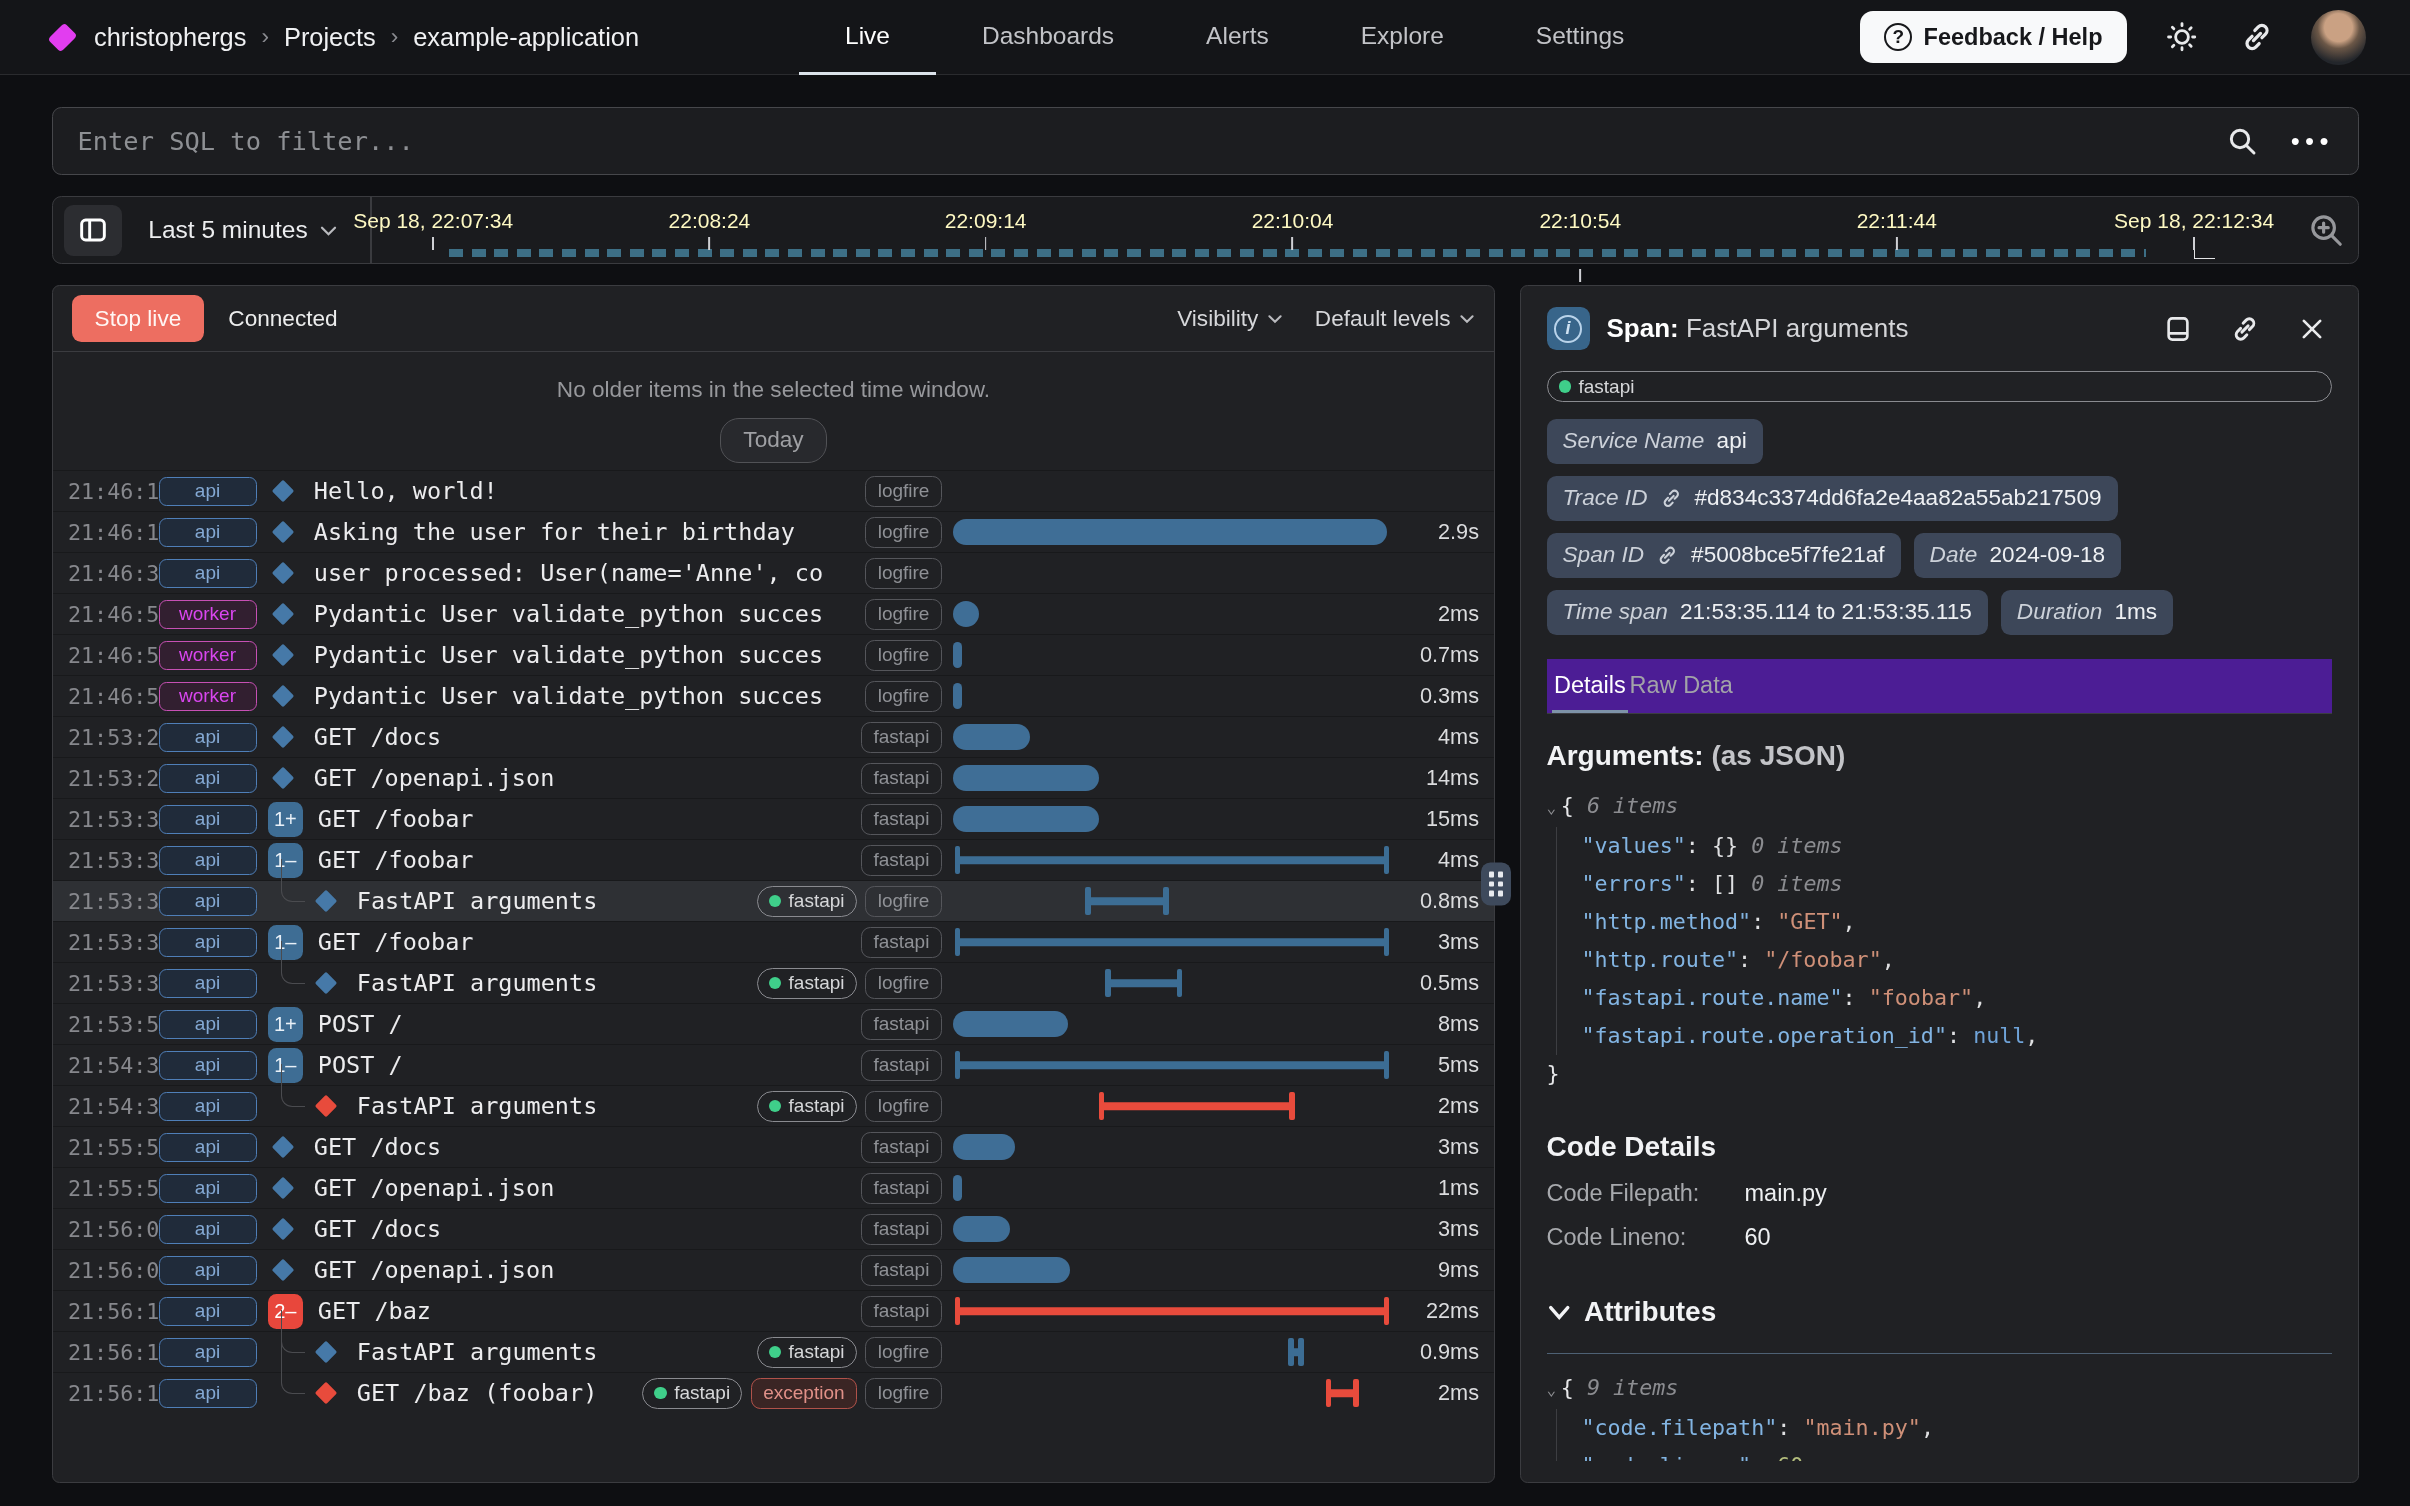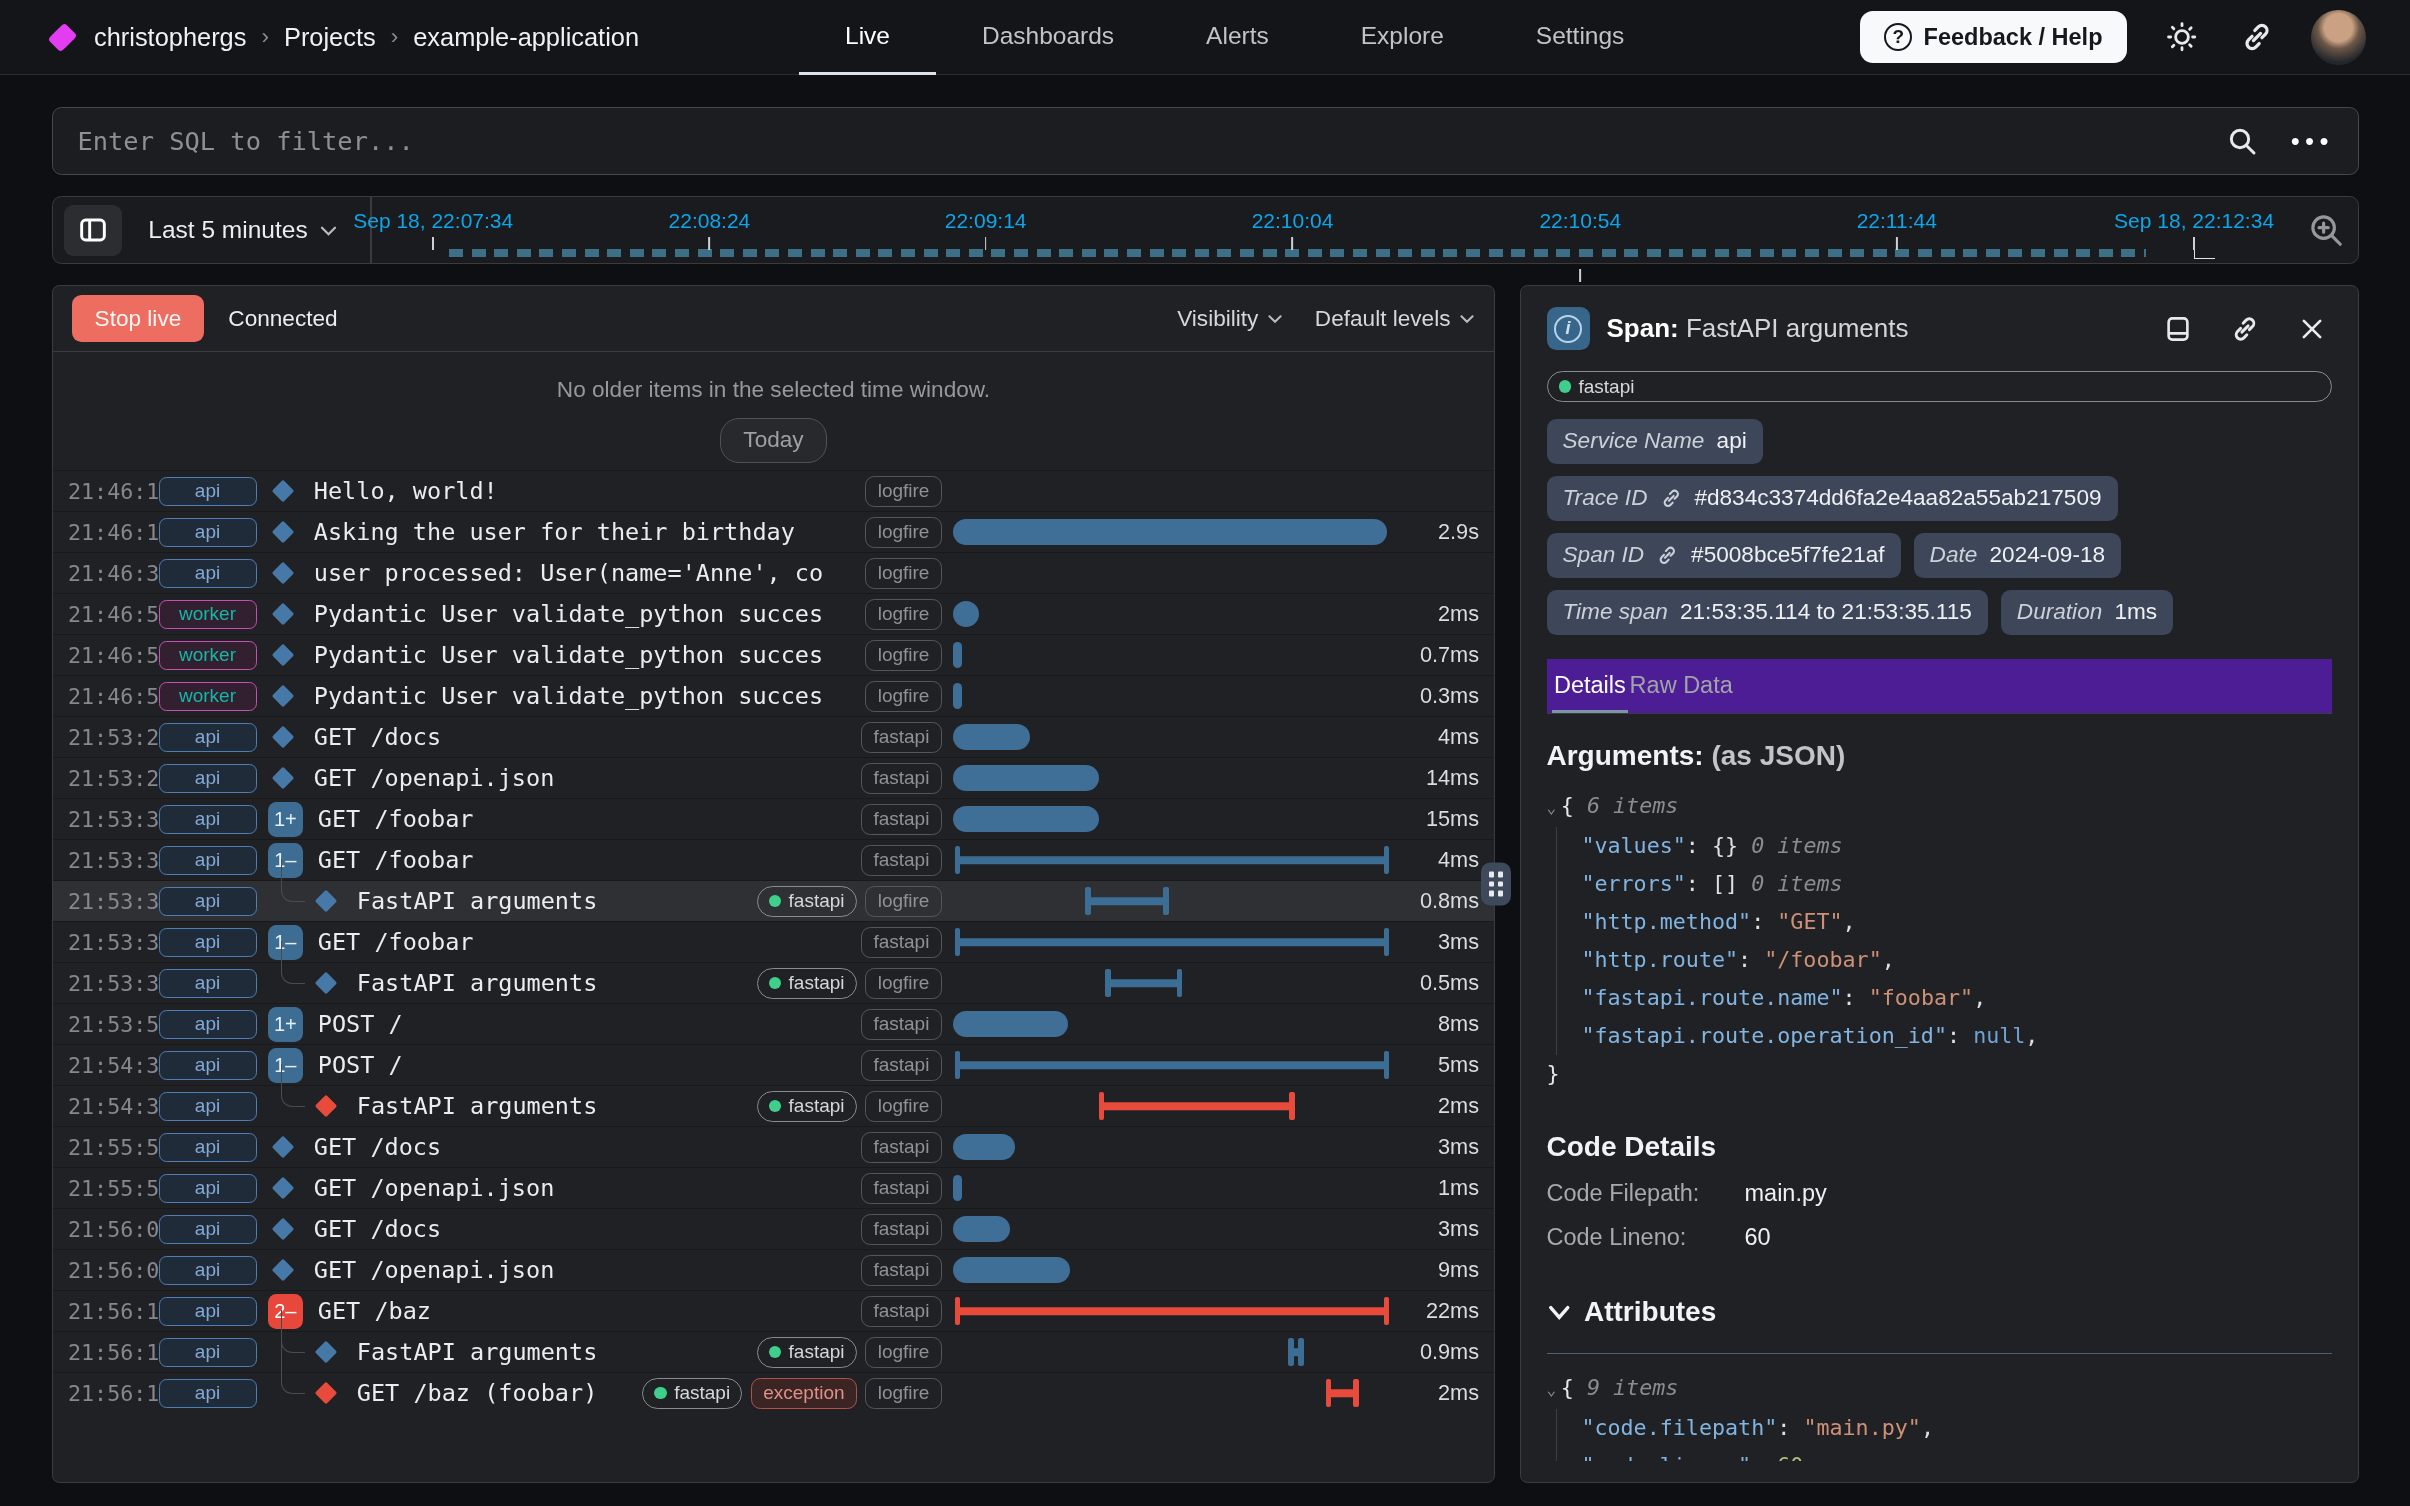--- a/index.html
+++ b/index.html
@@ -30,21 +30,21 @@
   .ellipsis { font-size:16px; letter-spacing:4.7px; cursor:pointer; color:#fff; }
 
   
   .time-bar { margin:21px 52px 0; height:68px; background:#1a1b1e; border:1.9px solid #3a3b3f; border-radius:9.4px; display:flex; align-items:center; padding:0 13px 0 11.3px; }
   .panel-toggle { width:58px; height:51px; background:#2c2d31; border-radius:9.4px; display:flex; align-items:center; justify-content:center; color:#fff; cursor:pointer; }
   .range-select { display:flex; align-items:center; gap:11.3px; font-size:24.5px; color:#ecedef; margin:0 32px 0 26px; cursor:pointer; }
   .chev { color:#b9babe; }
   .vdivider { width:1.9px; height:68px; background:#3a3b3f; }
   .timeline { flex:1; position:relative; height:68px; }
   .tick-group { position:absolute; top:13px; transform:translateX(-50%); display:flex; flex-direction:column; align-items:center; }
-  .tick-label { font-size:21px; color:#0ea5e9; white-space:nowrap; }
+  .tick-label { font-size:21px; color:#fef9c3; white-space:nowrap; }
   .tick-line { width:1.9px; height:13px; background:#cfd0d4; margin-top:3.8px; }
   .dash-strip { position:absolute; bottom:6.6px; left:4%; right:7.5%; height:8.5px;
     background:repeating-linear-gradient(90deg,#3d6f86 0 14px, transparent 14px 22.6px); }
   .end-bracket { position:absolute; bottom:4.7px; left:95%; width:21px; height:21px; border-left:1.9px solid #e3e4e6; border-bottom:1.9px solid #e3e4e6; }
   .zoom-btn { color:#96979b; margin-left:17px; cursor:pointer; display:flex; align-items:center; }
 
   
   .main { margin:21px 52px 8px; display:flex; gap:24.5px; height:1198px; position:relative; }
   .panel { background:#202124; border:1.9px solid #3b3c40; border-radius:7.5px; overflow:hidden; }
   .live-panel { width:1443px; display:flex; flex-direction:column; }
@@ -55,21 +55,21 @@
   .dd { display:flex; align-items:center; gap:8.5px; font-size:22.6px; color:#d6d7da; cursor:pointer; }
   .notice { padding:24.5px 0 7.5px; text-align:center; flex:none; }
   .notice-text { font-size:22.6px; color:#97989c; }
   .today-btn { margin-top:15px; display:inline-block; background:#28292d; border:1.9px solid #515256; border-radius:19px; color:#9fa0a4; font-size:22.6px; padding:8.5px 22.6px; cursor:pointer; }
   .rows { display:flex; flex-direction:column; flex:1; }
   .trow { height:41px; flex:none; display:flex; align-items:center; padding:0 15px 0 15px; border-top:0.9px solid #18191b; cursor:pointer; }
   .trow.selected { background:#2e3034; }
   .t-time { width:83px; flex:none; font-size:21.7px; color:#87888d; }
   .svc-pill { width:98px; flex:none; height:29px; margin:0 11.3px 0 7.5px; border-radius:7.5px; border:1.9px solid; display:flex; align-items:center; justify-content:center; font-size:19px; }
   .svc-api { border-color:#4f7fb8; color:#84a9d4; background:#202b3a; }
-  .svc-worker { border-color:#c750b4; color:#14b8a6; background:#321f30; }
+  .svc-worker { border-color:#c750b4; color:#d946ef; background:#321f30; }
   .row-main { flex:1; min-width:0; display:flex; align-items:center; position:relative; height:100%; }
   .elbow { position:absolute; left:13px; top:-21.7px; width:24.5px; height:43px; border-left:1.9px solid #4a4b4f; border-bottom:1.9px solid #4a4b4f; border-bottom-left-radius:11.3px; }
   .elbow.deep { top:-55px; height:76px; }
   .marker { flex:none; display:flex; align-items:center; justify-content:center; margin-right:15px; }
   .marker.child-ind { margin-left:43px; }
   .diamond { width:16px; height:16px; transform:rotate(45deg); border-radius:1.9px; margin:0 7.5px; }
   .diamond.blue { background:#4679a8; }
   .diamond.red { background:#e84b3c; }
   .badge { min-width:35px; height:35px; border-radius:8.5px; display:flex; align-items:center; justify-content:center; font-size:20px; color:#e9f1f8; padding:0 3.8px; }
   .badge.blue { background:#3e6d94; }

